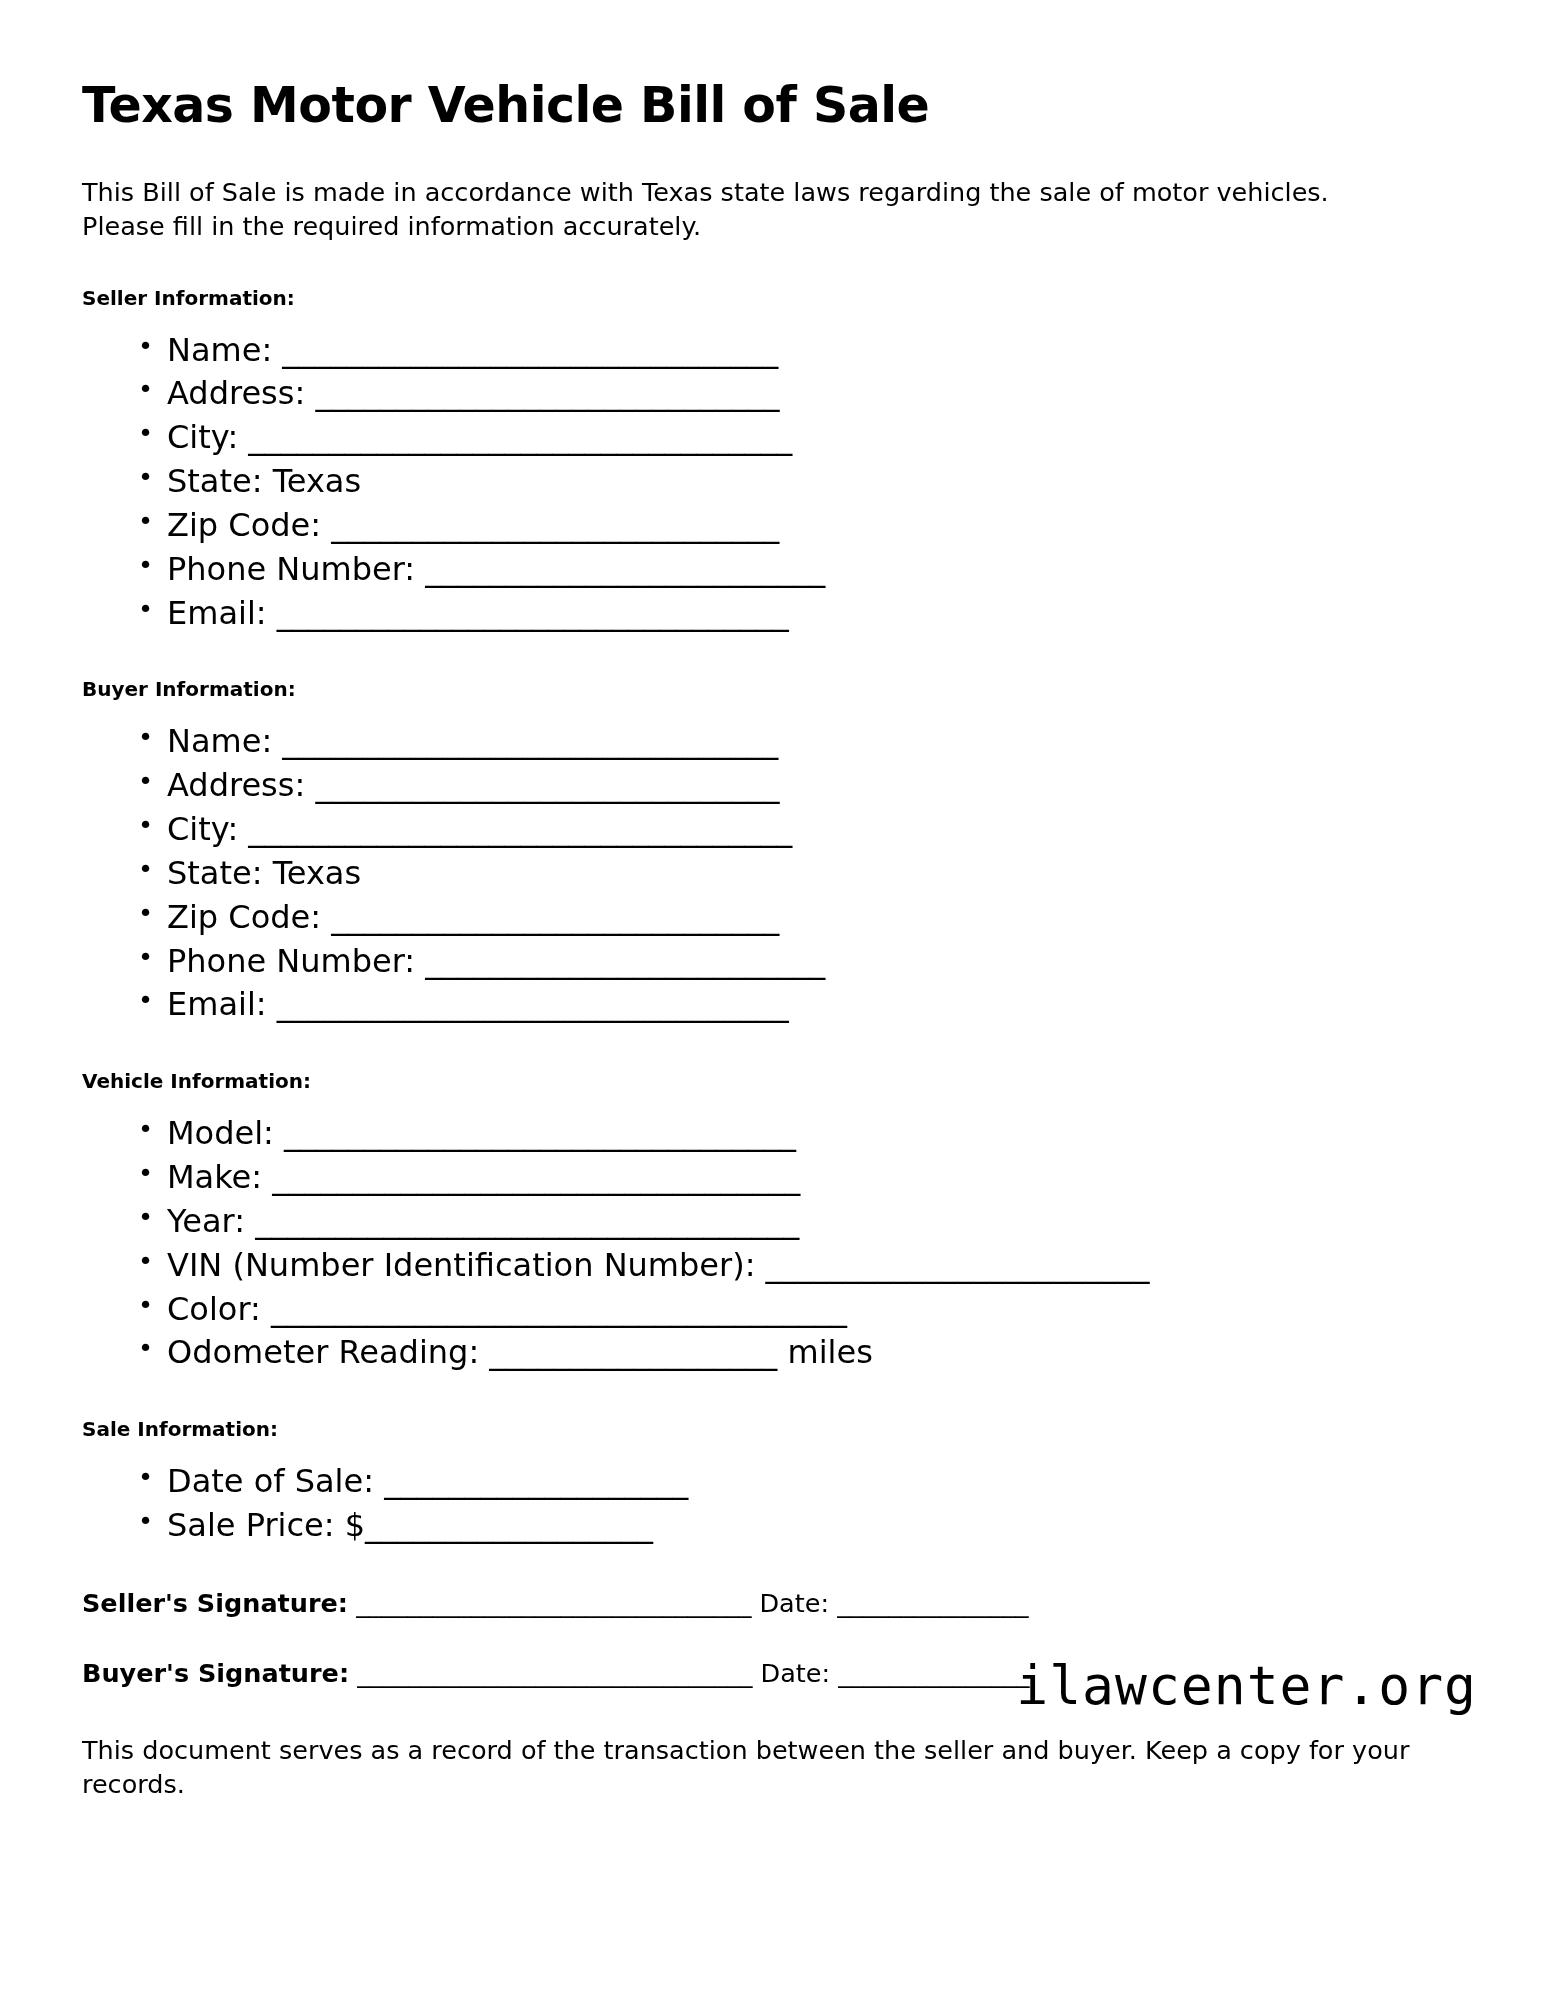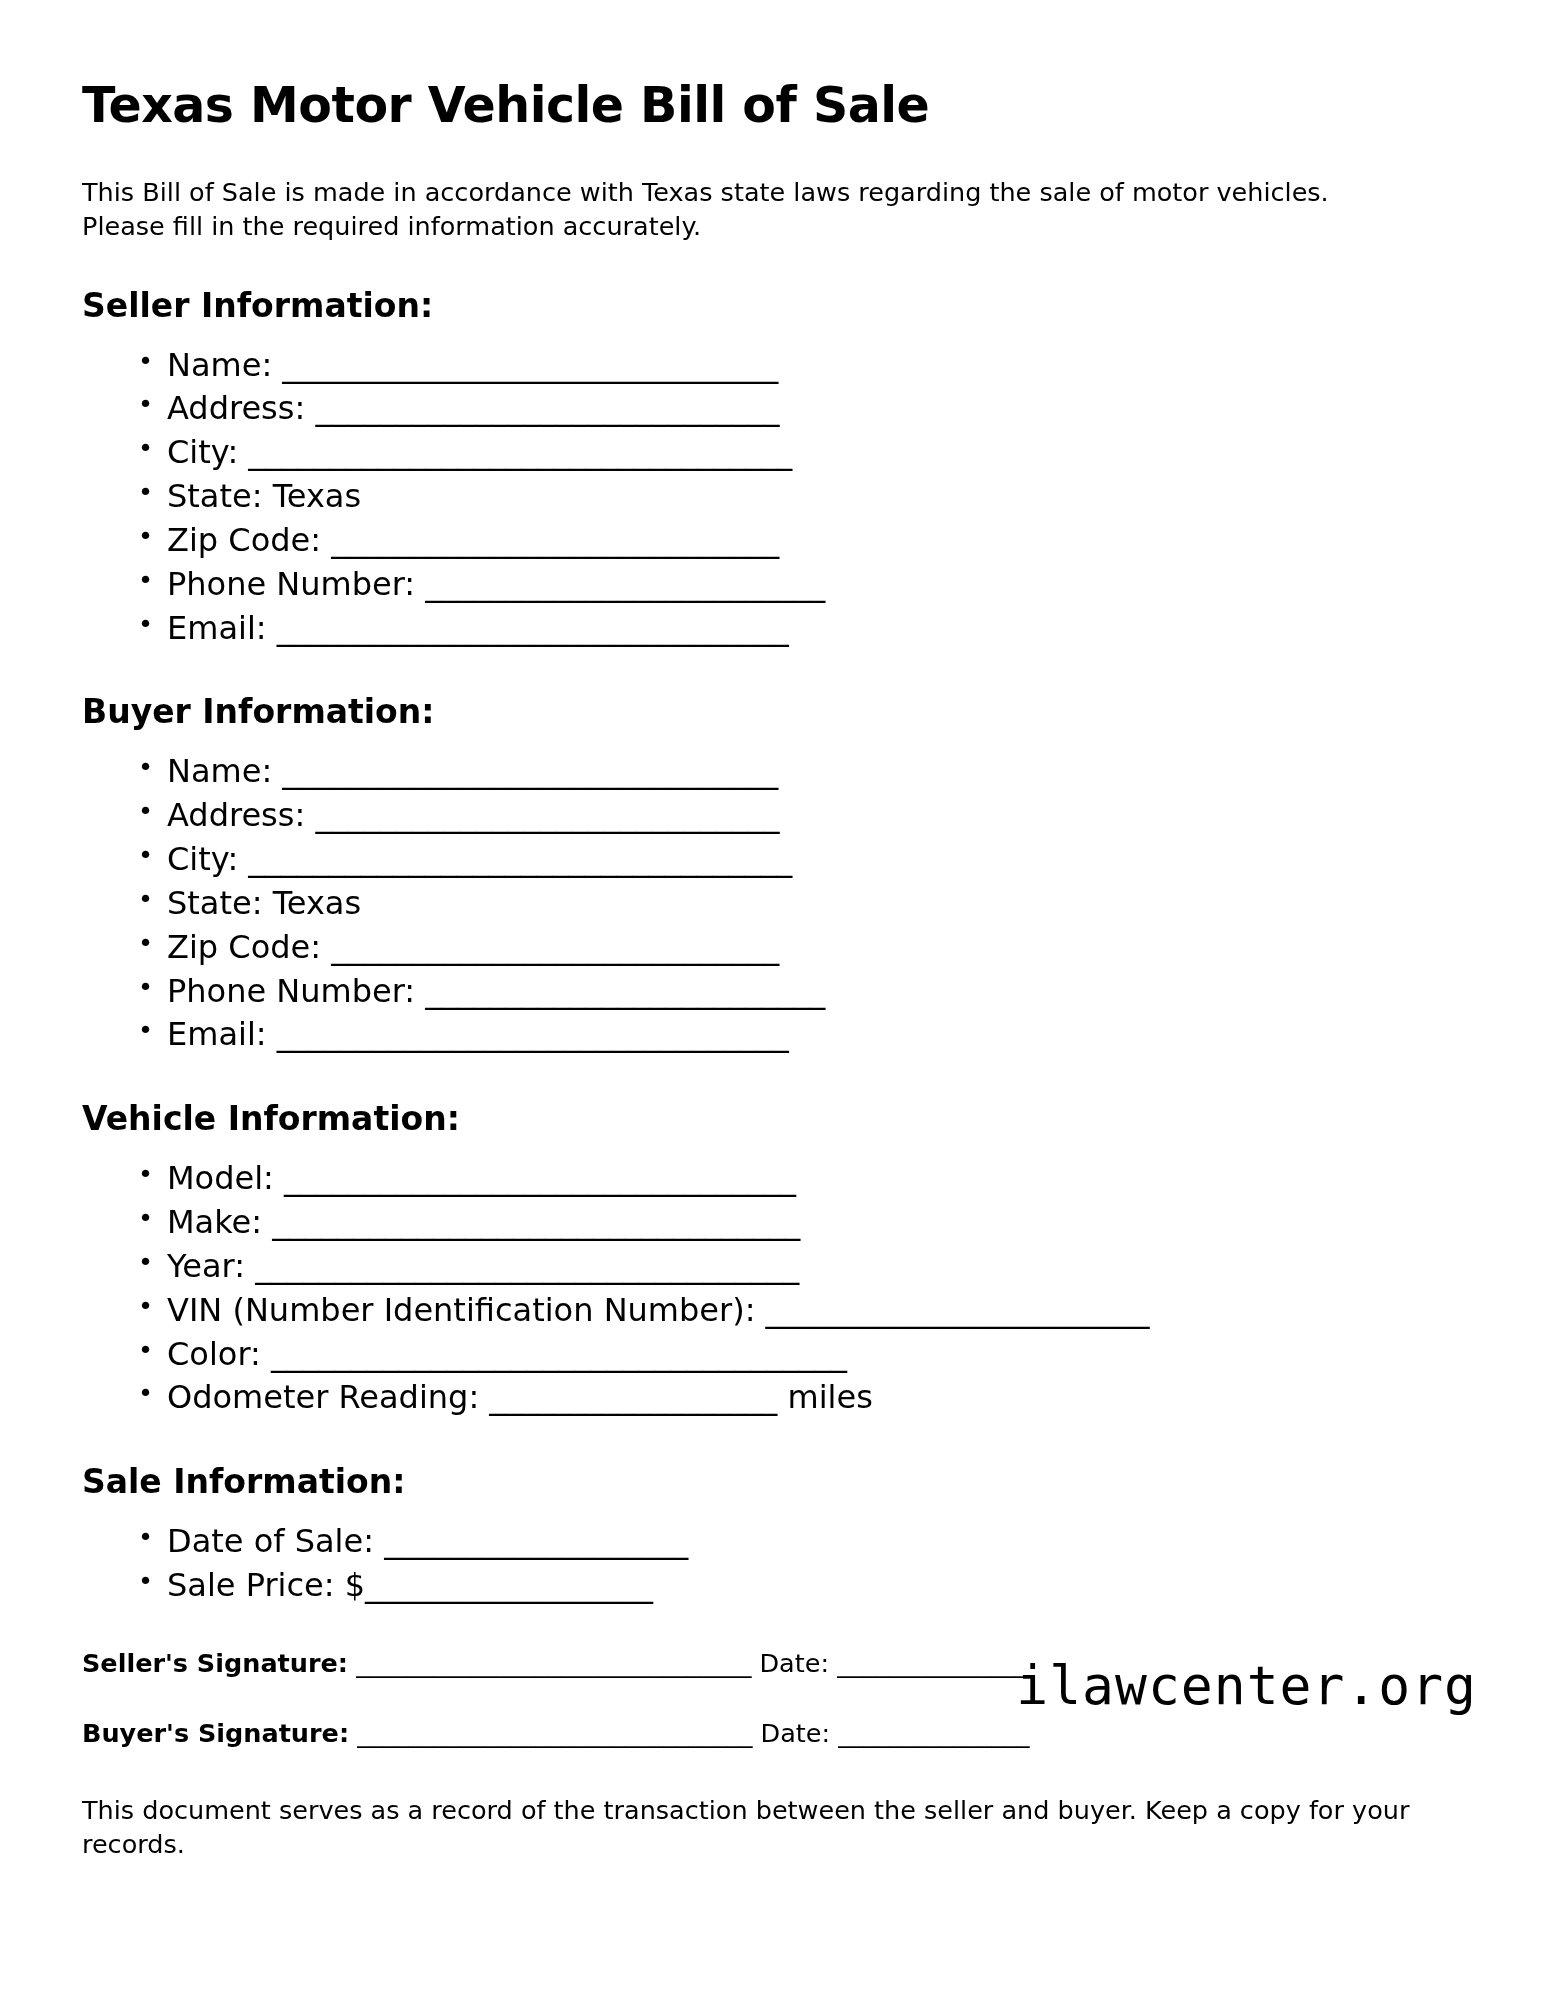--- a/index.html
+++ b/index.html
@@ -30,21 +30,21 @@
     padding: 0;
     line-height: 1.15;
   }
   p.intro {
     font-size: 25.5px;
     line-height: 1.32;
     margin: 42px 0 0 0;
     max-width: 1330px;
   }
   h2.section-heading {
-    font-size: 33px;
+    font-size: 20px;
     font-weight: bold;
     margin: 42px 0 0 0;
     padding: 0;
   }
   ul.field-list {
     list-style: none;
     margin: 19px 0 0 0;
     padding: 0 0 0 48px;
   }
   ul.field-list li {

